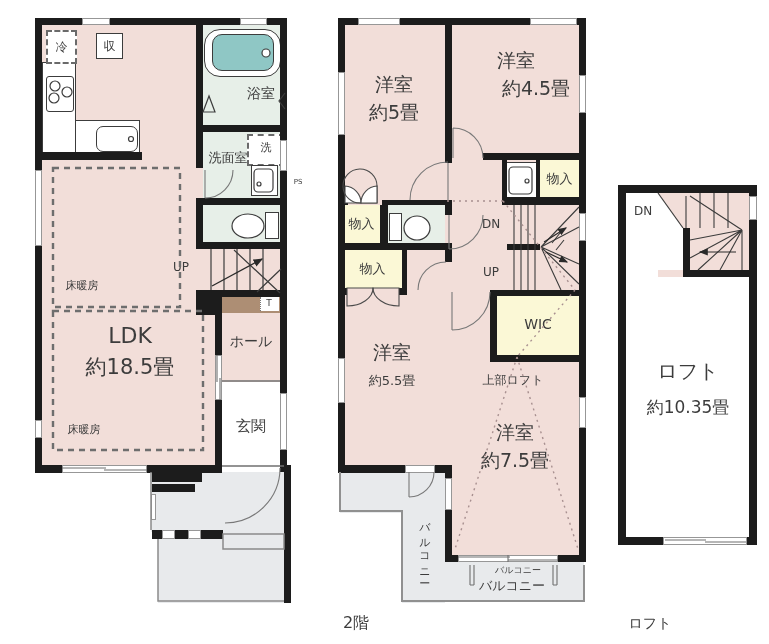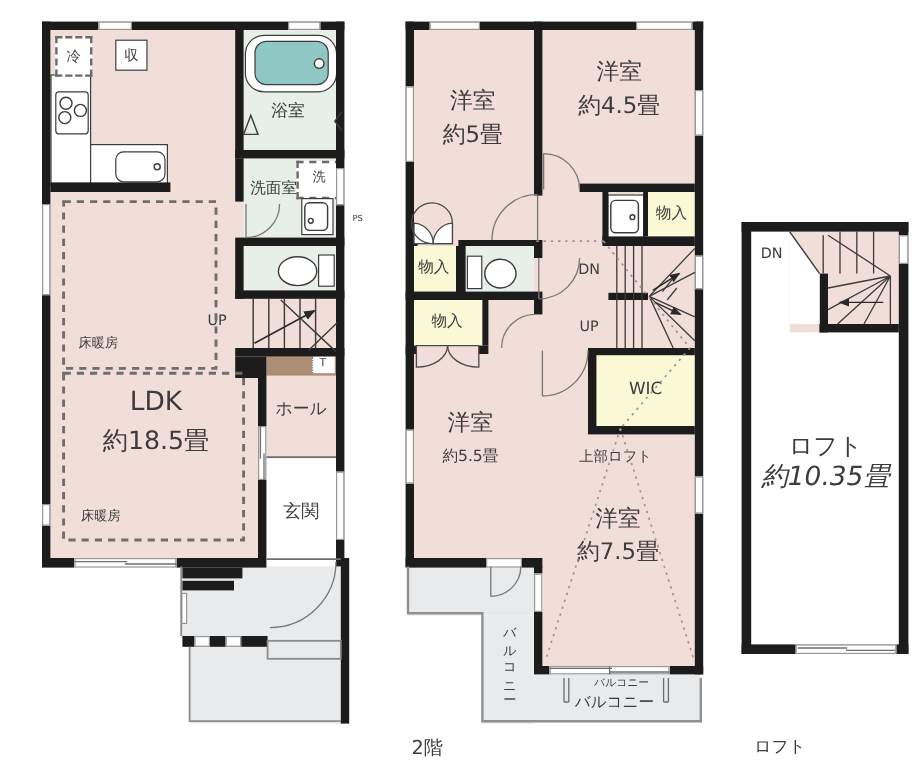--- a/index.html
+++ b/index.html
@@ -80,21 +80,21 @@
     <div class="win" style="left:280px;top:140px;width:7px;height:31px;"></div>
     <div class="win" style="left:280px;top:393px;width:7px;height:57px;"></div>
     <div class="win" style="left:62px;top:465px;width:85px;height:8px;"></div>
     <div class="win" style="left:215px;top:355px;width:7px;height:45px;"></div>
     <div class="win" style="left:151px;top:494px;width:5px;height:26px;"></div>
     <div class="win" style="left:162px;top:530px;width:13px;height:9px;"></div>
     <div class="win" style="left:188px;top:530px;width:13px;height:9px;"></div>
 
     <div class="lb" style="left:46px;top:30px;width:31px;height:34px;font-size:12px;">冷</div>
     <div class="lb" style="left:96px;top:33px;width:27px;height:26px;font-size:12px;">収</div>
-    <div class="lb" style="left:212px;top:84px;width:56px;height:18px;font-size:14px;">浴室</div>
+    <div class="lb" style="left:233px;top:84px;width:56px;height:18px;font-size:14px;">浴室</div>
     <div class="lb" style="left:250px;top:140px;width:32px;height:16px;font-size:11px;">洗</div>
     <div class="lb" style="left:197px;top:150px;width:62px;height:16px;font-size:13px;">洗面室</div>
     <div class="lb" style="left:292px;top:169px;width:12px;height:28px;font-size:7px;white-space:normal;word-break:break-all;">PS</div>
     <div class="lb" style="left:168px;top:259px;width:26px;height:16px;font-size:12px;">UP</div>
     <div class="lb" style="left:260px;top:297px;width:18px;height:14px;font-size:9px;">T</div>
     <div class="lb" style="left:222px;top:332px;width:58px;height:18px;font-size:14px;">ホール</div>
     <div class="lb" style="left:222px;top:418px;width:58px;height:18px;font-size:15px;">玄関</div>
     <div class="lb" style="left:56px;top:278px;width:52px;height:15px;font-size:11px;">床暖房</div>
     <div class="lb" style="left:58px;top:422px;width:52px;height:15px;font-size:11px;">床暖房</div>
     <div class="lb" style="left:70px;top:322px;width:120px;height:28px;font-size:22px;">LDK</div>
@@ -155,21 +155,21 @@
     <div class="win" style="left:579px;top:75px;width:7px;height:38px;"></div>
     <div class="win" style="left:579px;top:213px;width:7px;height:28px;"></div>
     <div class="win" style="left:579px;top:397px;width:7px;height:31px;"></div>
     <div class="win" style="left:445px;top:478px;width:7px;height:32px;"></div>
     <div class="win" style="left:458px;top:555px;width:100px;height:7px;"></div>
     <div class="win" style="left:405px;top:465px;width:30px;height:8px;"></div>
 
     <div class="lb" style="left:344px;top:72px;width:100px;height:26px;font-size:19px;">洋室</div>
     <div class="lb" style="left:344px;top:100px;width:100px;height:26px;font-size:19px;">約5畳</div>
     <div class="lb" style="left:455px;top:48px;width:122px;height:26px;font-size:19px;">洋室</div>
-    <div class="lb" style="left:455px;top:76px;width:122px;height:26px;font-size:19px;">約4.5畳</div>
+    <div class="lb" style="left:475px;top:76px;width:122px;height:26px;font-size:19px;">約4.5畳</div>
     <div class="lb" style="left:540px;top:160px;width:39px;height:37px;font-size:13px;">物入</div>
     <div class="lb" style="left:343px;top:205px;width:37px;height:38px;font-size:13px;">物入</div>
     <div class="lb" style="left:343px;top:250px;width:59px;height:38px;font-size:13px;">物入</div>
     <div class="lb" style="left:477px;top:216px;width:28px;height:16px;font-size:12px;">DN</div>
     <div class="lb" style="left:477px;top:264px;width:28px;height:16px;font-size:12px;">UP</div>
     <div class="lb" style="left:497px;top:315px;width:82px;height:18px;font-size:14px;">WIC</div>
     <div class="lb" style="left:468px;top:372px;width:90px;height:17px;font-size:12px;">上部ロフト</div>
     <div class="lb" style="left:342px;top:340px;width:100px;height:26px;font-size:19px;">洋室</div>
     <div class="lb" style="left:342px;top:368px;width:100px;height:26px;font-size:13px;">約5.5畳</div>
     <div class="lb" style="left:454px;top:420px;width:122px;height:26px;font-size:19px;">洋室</div>
@@ -188,21 +188,21 @@
       <div class="w" style="left:618px;top:185px;width:8px;height:360px;"></div>
       <div class="w" style="left:749px;top:185px;width:8px;height:360px;"></div>
       <div class="w" style="left:618px;top:537px;width:139px;height:8px;"></div>
       <div class="w" style="left:683px;top:228px;width:7px;height:49px;"></div>
       <div class="w" style="left:683px;top:270px;width:66px;height:7px;"></div>
     </div>
     <div class="win" style="left:749px;top:196px;width:8px;height:24px;"></div>
     <div class="win" style="left:663px;top:537px;width:84px;height:8px;"></div>
     <div class="lb" style="left:628px;top:203px;width:30px;height:16px;font-size:12px;">DN</div>
     <div class="lb" style="left:628px;top:357px;width:120px;height:28px;font-size:20px;">ロフト</div>
-    <div class="lb" style="left:624px;top:384px;width:128px;height:28px;font-size:22px;font-style:italic;">約10.35畳</div>
+    <div class="lb" style="left:624px;top:394px;width:128px;height:28px;font-size:17px;">約10.35畳</div>
     <div class="lb" style="left:618px;top:613px;width:64px;height:20px;font-size:14px;">ロフト</div>
   </div>
 
   <svg id="lines" width="769" height="644" viewBox="0 0 769 644">
     <defs>
       <marker id="ah" markerWidth="9" markerHeight="8" refX="6.5" refY="3" orient="auto">
         <path d="M0,0 L7.5,3 L0,6 Z" fill="#2a2a2a"></path>
       </marker>
     </defs>
 

